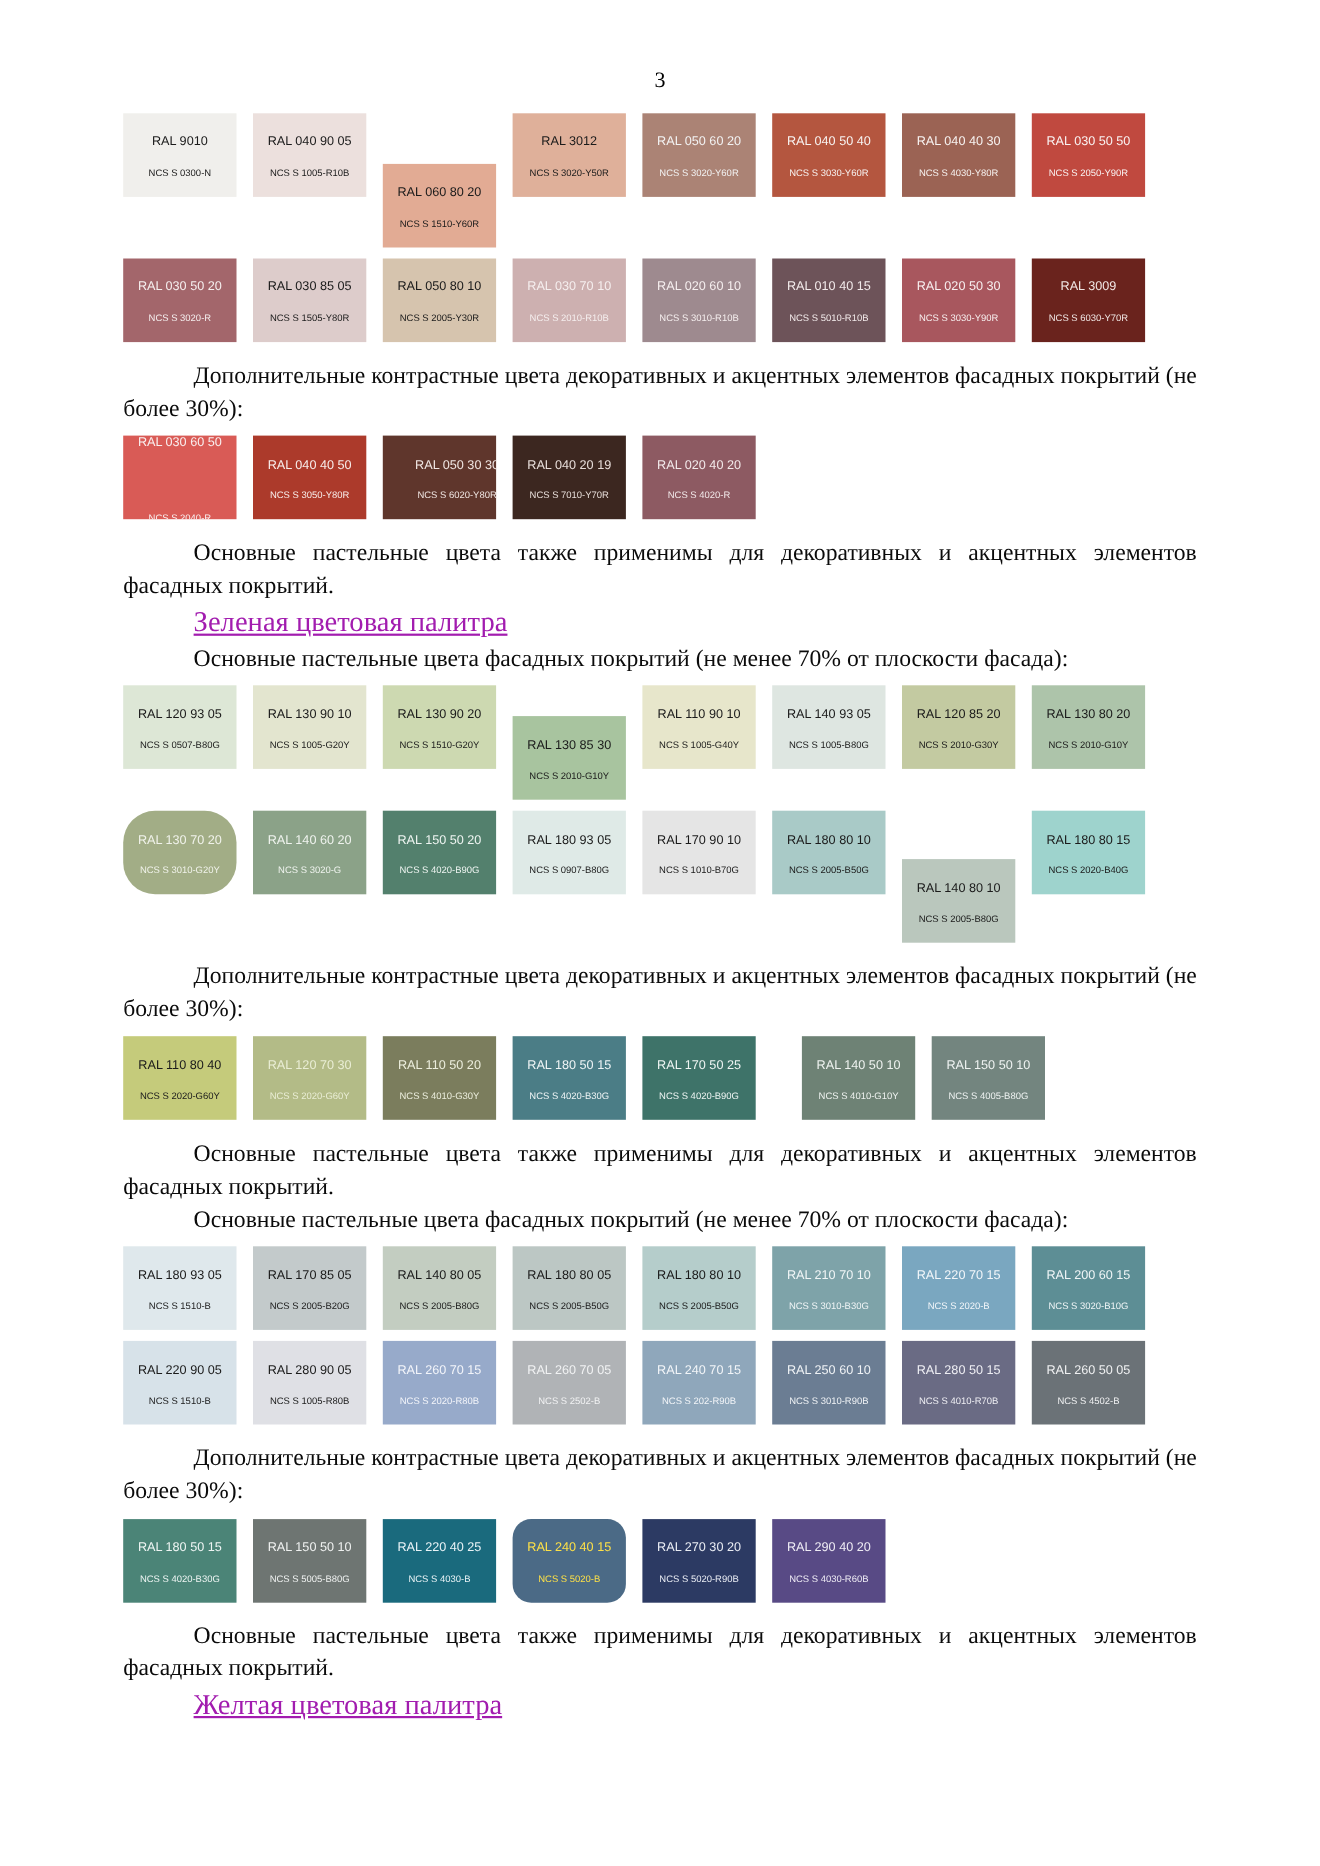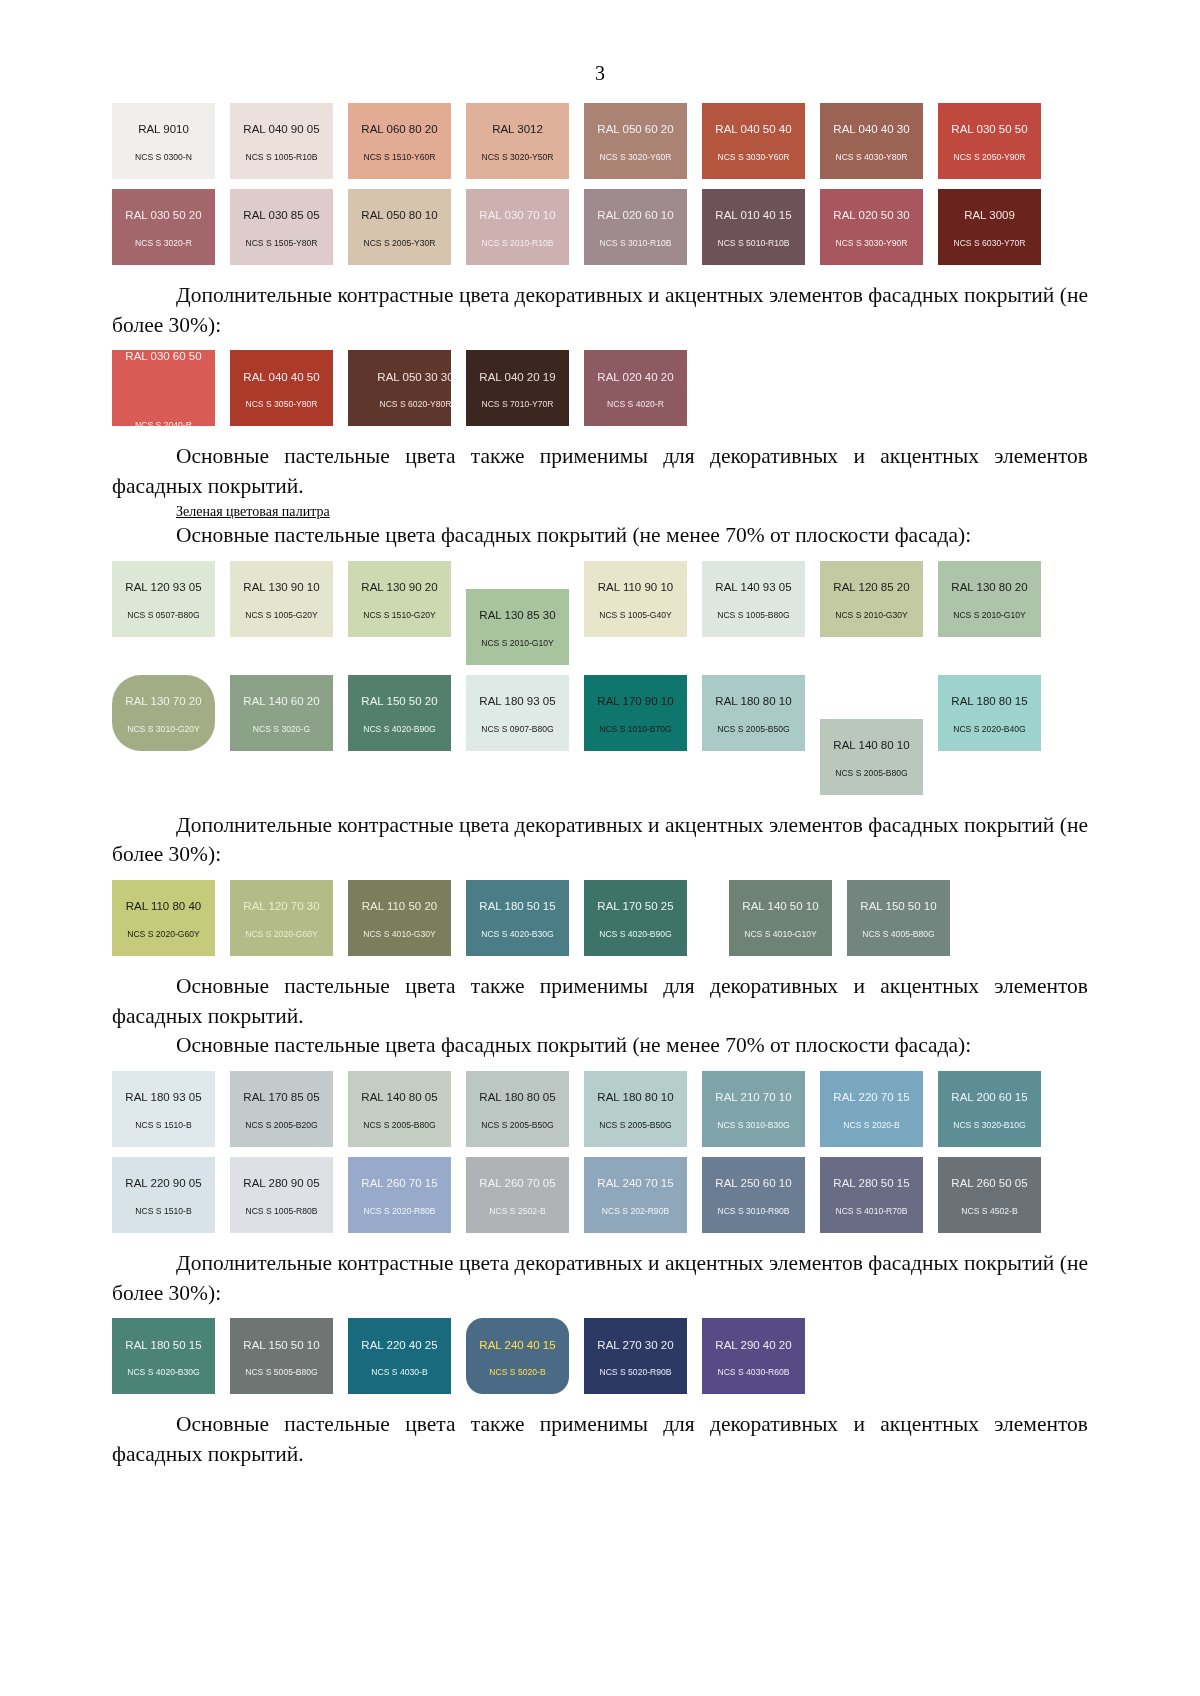--- a/index.html
+++ b/index.html
@@ -36,25 +36,25 @@
   }
   p.para {
     font-size: 21.5px;
     line-height: 1.38;
     margin: 0 0 0 0;
     text-align: justify;
     text-indent: 64px;
     color: #0b0b0b;
   }
   .subhead {
-    font-size: 14px;
+    font-size: 26px;
     line-height: 1.38;
     margin: 0;
     text-indent: 64px;
-    color: #000000;
+    color: #a21caf;
   }
   .subhead span.u {
     text-decoration: underline;
   }
   .swatch-row {
     display: flex;
     flex-direction: row;
     gap: 15px;
     margin-top: 10px;
     margin-bottom: 0px;
@@ -98,21 +98,21 @@
 
     <div class="swatch-row" id="row-red-main-1">
         <div class="swatch" style="background: rgb(240, 239, 236); color: rgb(27, 27, 27);">
           <div class="ral">RAL 9010</div>
           <div class="ncs">NCS S 0300-N</div>
         </div>
         <div class="swatch" style="background: rgb(236, 224, 221); color: rgb(27, 27, 27);">
           <div class="ral">RAL 040 90 05</div>
           <div class="ncs">NCS S 1005-R10B</div>
         </div>
-        <div class="swatch" style="background: rgb(226, 171, 148); color: rgb(27, 27, 27);">
+        <div class="swatch" style="background: rgb(226, 171, 148); color: rgb(27, 27, 27); margin-top: 46px;">
           <div class="ral">RAL 060 80 20</div>
           <div class="ncs">NCS S 1510-Y60R</div>
         </div>
         <div class="swatch" style="background: rgb(223, 176, 154); color: rgb(27, 27, 27);">
           <div class="ral">RAL 3012</div>
           <div class="ncs">NCS S 3020-Y50R</div>
         </div>
         <div class="swatch" style="background: rgb(171, 131, 117); color: rgb(242, 242, 242);">
           <div class="ral">RAL 050 60 20</div>
           <div class="ncs">NCS S 3020-Y60R</div>
@@ -246,21 +246,21 @@
           <div class="ncs">NCS S 3020-G</div>
         </div>
         <div class="swatch" style="background: rgb(83, 128, 109); color: rgb(238, 244, 241);">
           <div class="ral">RAL 150 50 20</div>
           <div class="ncs">NCS S 4020-B90G</div>
         </div>
         <div class="swatch" style="background: rgb(223, 234, 231); color: rgb(27, 27, 27);">
           <div class="ral">RAL 180 93 05</div>
           <div class="ncs">NCS S 0907-B80G</div>
         </div>
-        <div class="swatch" style="background: #0f766e; color: rgb(27, 27, 27);">
+        <div class="swatch" style="background: #e5e5e5; color: rgb(27, 27, 27);">
           <div class="ral">RAL 170 90 10</div>
           <div class="ncs">NCS S 1010-B70G</div>
         </div>
         <div class="swatch" style="background: rgb(169, 202, 199); color: rgb(27, 27, 27);">
           <div class="ral">RAL 180 80 10</div>
           <div class="ncs">NCS S 2005-B50G</div>
         </div>
         <div class="swatch" style="background: rgb(186, 199, 189); color: rgb(27, 27, 27); margin-top: 44px;">
           <div class="ral">RAL 140 80 10</div>
           <div class="ncs">NCS S 2005-B80G</div>
@@ -411,15 +411,16 @@
         <div class="swatch" style="background: rgb(88, 74, 133); color: rgb(238, 235, 244);">
           <div class="ral">RAL 290 40 20</div>
           <div class="ncs">NCS S 4030-R60B</div>
         </div>
       </div>
 
     <div class="spacer-md"></div>
 
     <p class="para">Основные пастельные цвета также применимы для декоративных и акцентных элементов фасадных покрытий.</p>
 
+    <p class="subhead"><span class="u">Желтая цветовая палитра</span></p>
 
   </div>
 </div>
 
 </body></html>

